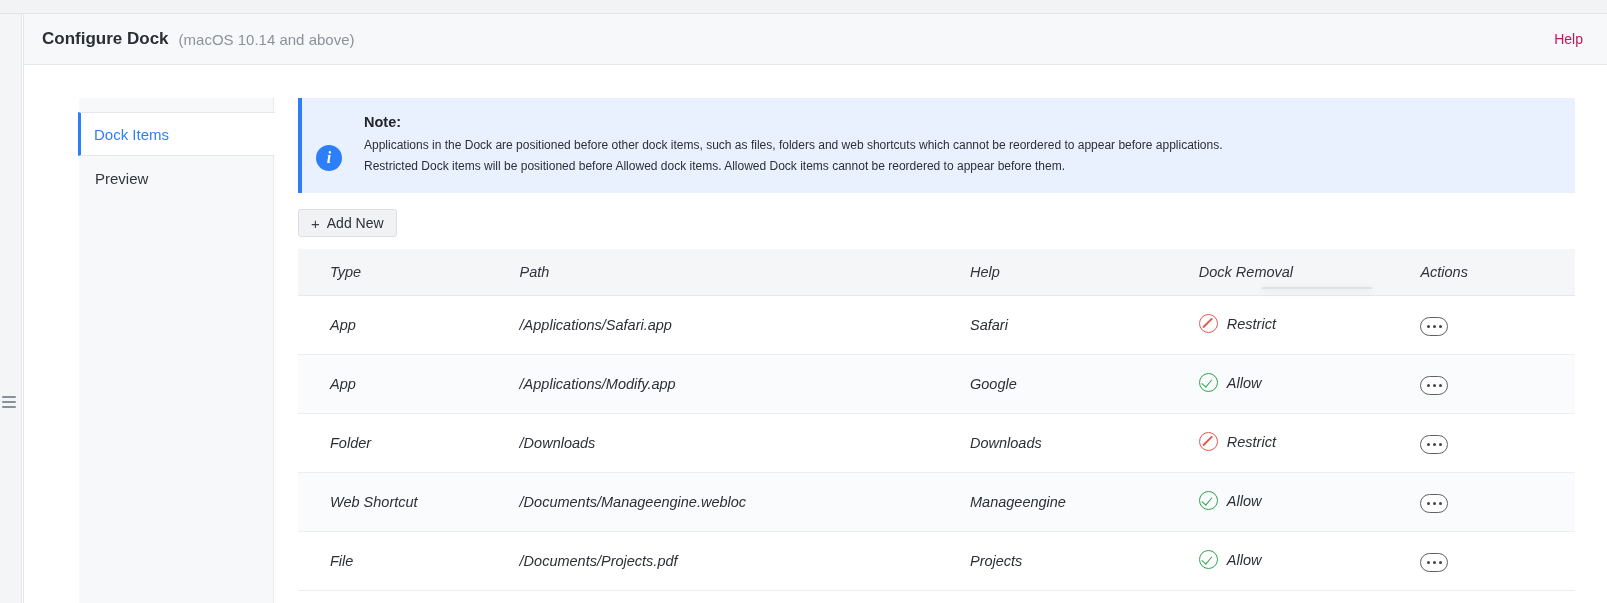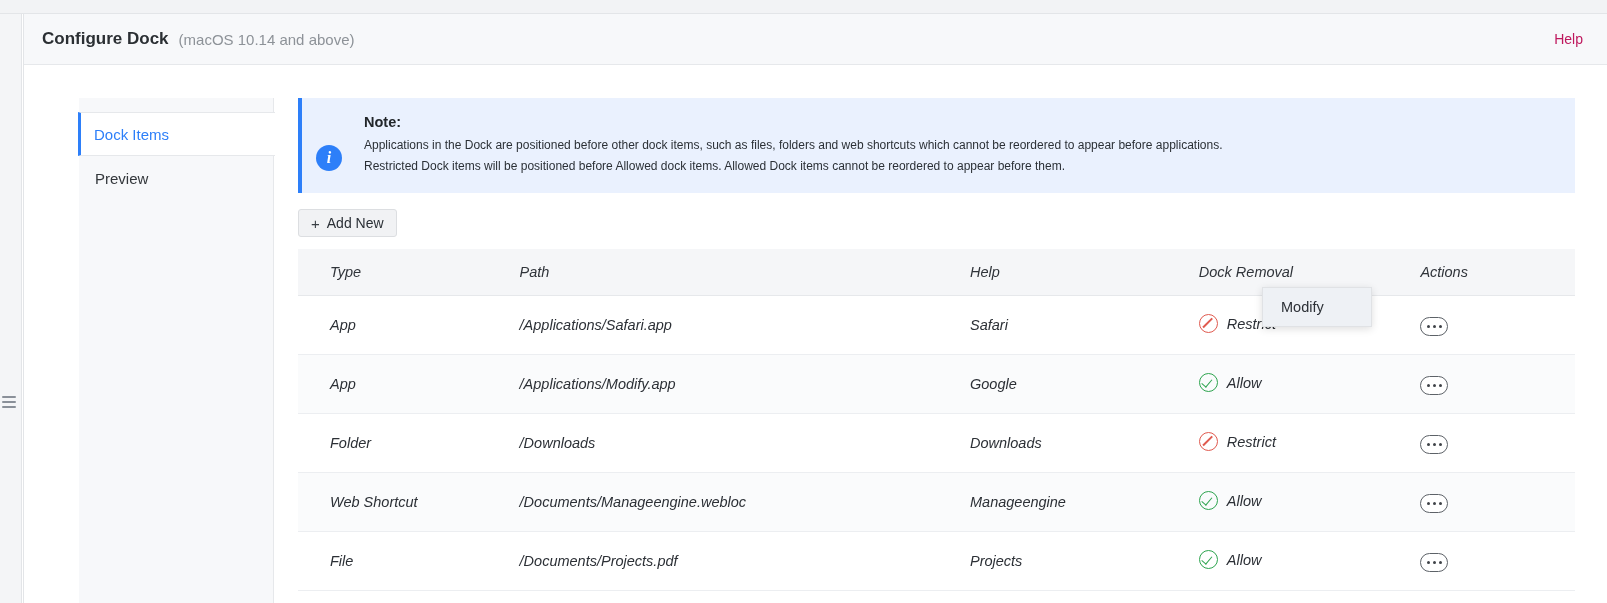--- a/index.html
+++ b/index.html
@@ -422,18 +422,15 @@
             </tr>
 
           </tbody>
         </table>
 
       </div>
     </div>
   </div>
 
   <div class="ctx-menu">
-    <div class="ctx-item highlight">
-      <span>Modify</span>
-    </div>
   </div>
 
 </div>
 
 </body></html>

